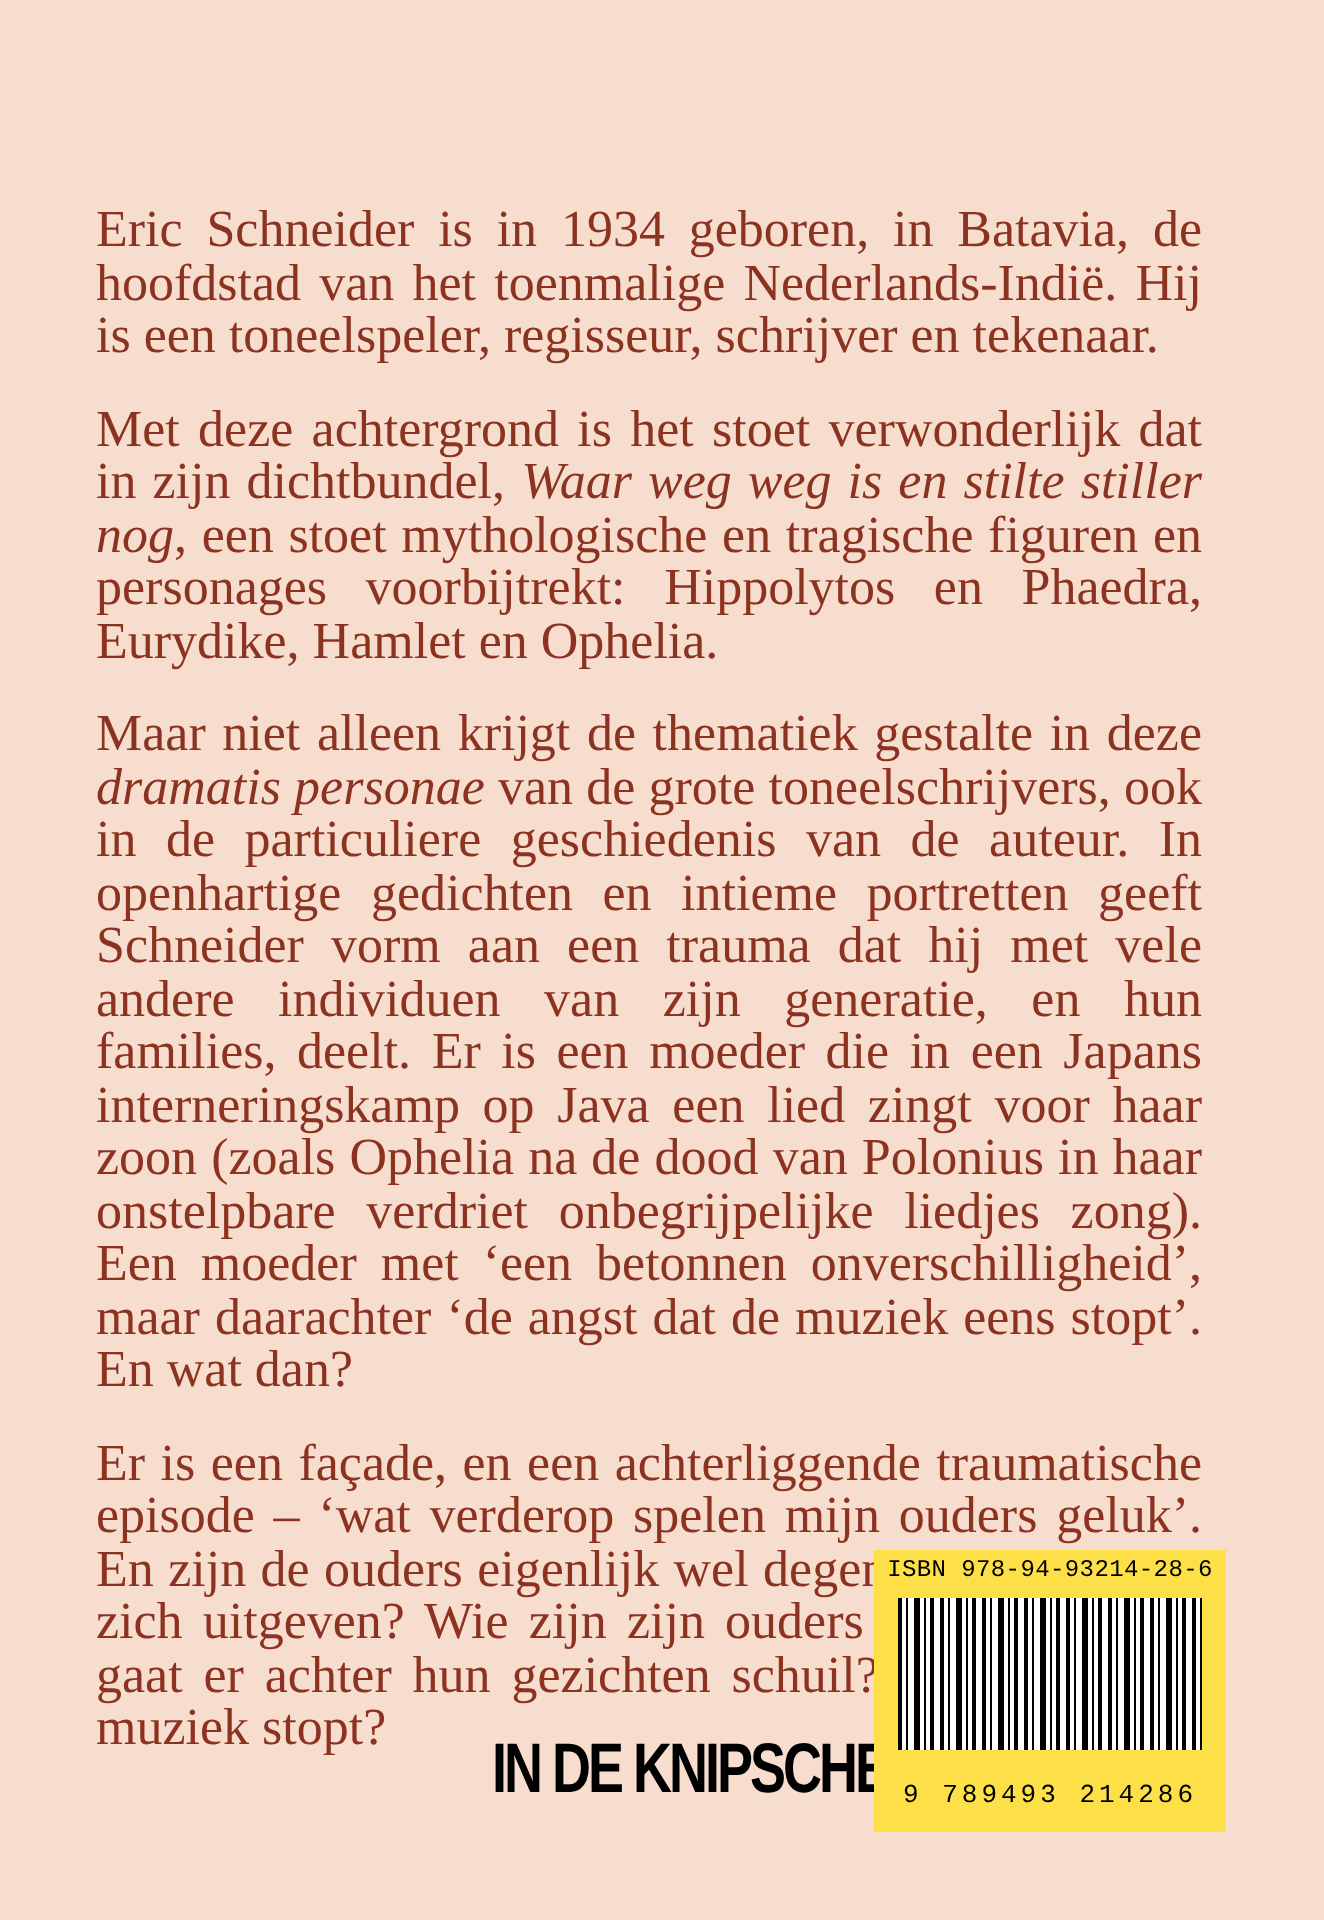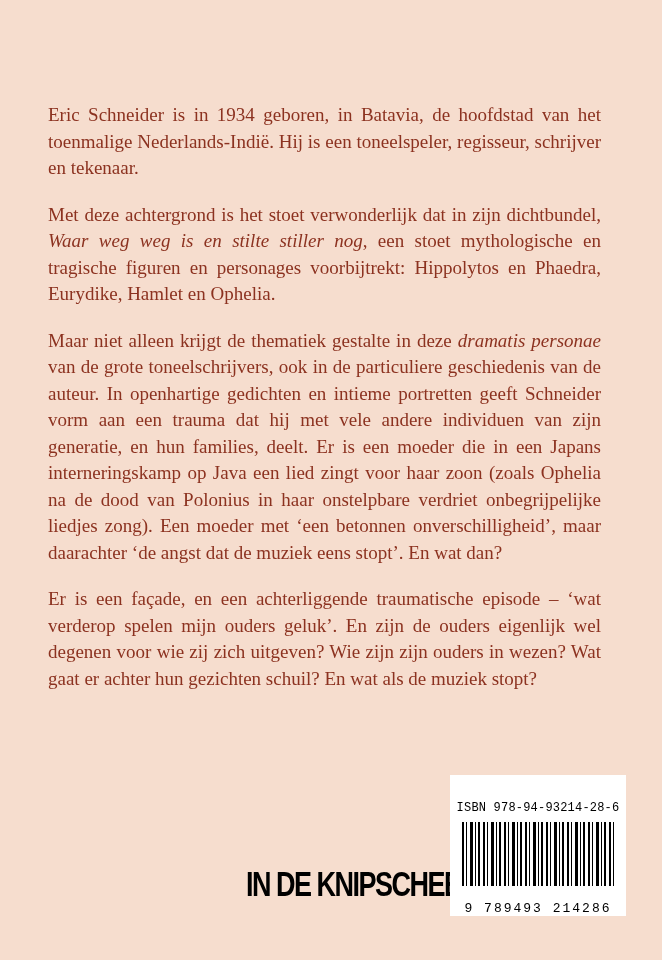--- a/index.html
+++ b/index.html
@@ -11,36 +11,36 @@
   .cover{
     position:relative;
     width:662px;height:960px;
     background:var(--bg);
     font-family:"Liberation Serif", serif;
   }
   .blurb{
     position:absolute;
     left:48px;right:61px;top:102px;
     color:var(--ink);
-    font-size:19px;
+    font-size:26px;
     line-height:26.5px;
     text-align:justify;
     hyphens:auto;
     -webkit-hyphens:auto;
   }
   .blurb p{margin:0 0 20px 0;}
   .blurb em{font-style:italic;margin-top:32px;}
   .barcode-panel{
     position:absolute;
-    right:36px;bottom:44px;
+    right:49px;bottom:44px;
     width:176px;height:141px;
-    background:#ffffff;
+    background:#fde047;
     box-sizing:border-box;
     display:flex;flex-direction:column;align-items:center;
-    padding-top:26px;
+    padding-top:3px;
   }
   .isbn-label{
     font-family:"Liberation Mono", monospace;
     font-size:12px;
     color:#000;
     white-space:nowrap;
     letter-spacing:0.2px;
   }
   .barcode-bars{
     width:152px;height:76px;margin-top:7px;

